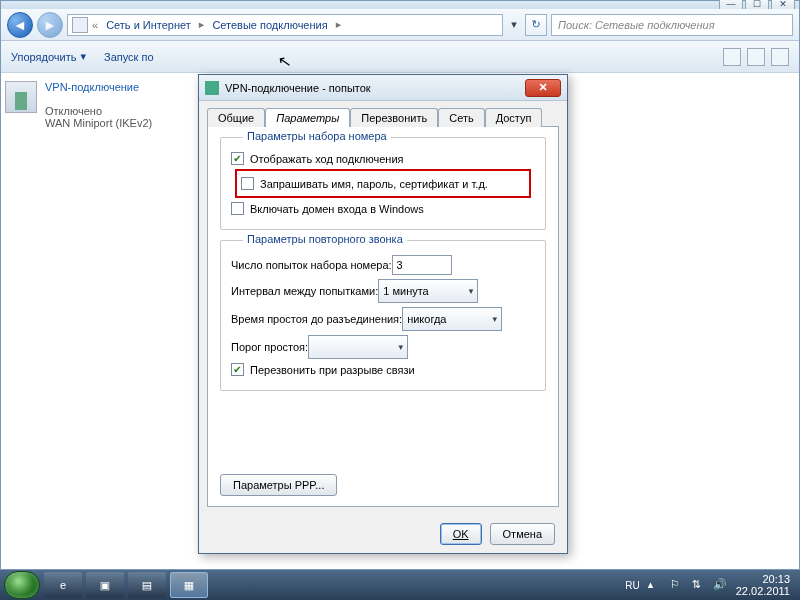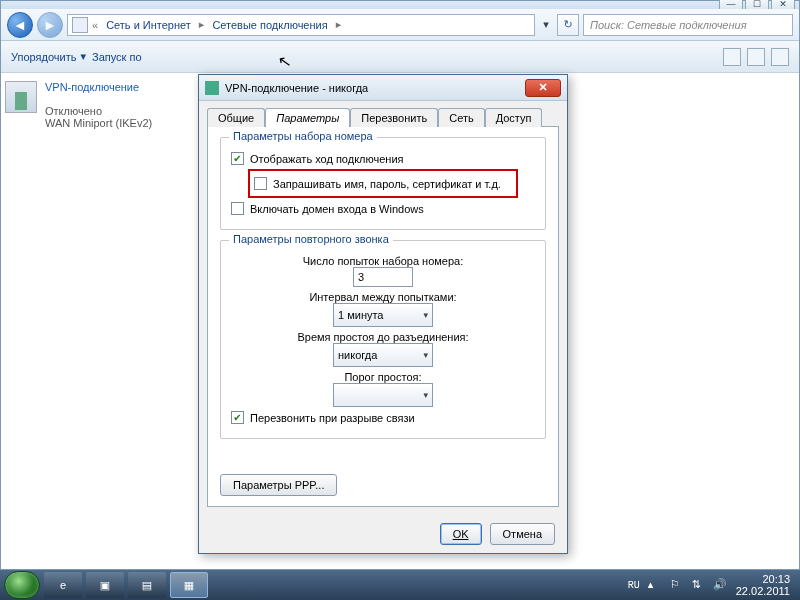--- a/index.html
+++ b/index.html
@@ -10,22 +10,22 @@
   .titlebar-top { height: 8px; background: linear-gradient(#dfe9f5,#cfe0f0); display:flex; justify-content:flex-end; align-items:center; gap:2px; padding-right:4px;}
   .winbtn { width:24px; height:14px; border:1px solid #8aa; background:linear-gradient(#f5f9fc,#d8e5ef); border-radius:2px; font-size:9px; line-height:11px; text-align:center; color:#345;}
   .addrbar { height: 32px; background: linear-gradient(#f5f9fc,#e2ecf5); display:flex; align-items:center; gap:4px; padding:0 6px; border-bottom:1px solid #b8c8d8;}
   .navbtn { width:26px; height:26px; border-radius:50%; background: radial-gradient(circle at 30% 30%, #7fb6f0, #1a5fb4); color:#fff; display:flex;align-items:center;justify-content:center; font-size:14px; border:1px solid #1a5fb4;}
   .navbtn.fwd{ opacity:.5;}
   .addrbox { flex:1; height:22px; border:1px solid #9db4c8; background:#fff; display:flex; align-items:center; padding:0 4px; gap:4px;}
   .crumb { color:#15428b; padding:0 4px;}
   .crumbsep{ color:#777;}
   .addricon{ width:16px; height:16px; background:#eaeffb; border:1px solid #9ab; display:inline-block;}
   .refreshbtn{ width:22px;height:22px;border:1px solid #9db4c8;background:linear-gradient(#fff,#e8f0f8); display:flex;align-items:center;justify-content:center; color:#2a5a9a;}
-  .searchbox{ width:210px; height:22px; border:1px solid #9db4c8; background:#fff; color:#888; padding:0 6px; display:flex;align-items:center; font-style:italic;}
-  .toolbar{ height:32px; background:linear-gradient(#f3f8fc,#dce8f2); border-bottom:1px solid #c5d3e0; display:flex; align-items:center; padding:0 10px; gap:6px; color:#15428b;}
+  .searchbox{ width:242px; height:22px; border:1px solid #9db4c8; background:#fff; color:#888; padding:0 6px; display:flex;align-items:center; font-style:italic;}
+  .toolbar{ height:32px; background:linear-gradient(#f3f8fc,#dce8f2); border-bottom:1px solid #c5d3e0; display:flex; align-items:center; padding:0 10px; gap:18px; color:#15428b;}
   .toolbar .spacer{ flex:1;}
   .toolbtn{ display:flex; align-items:center; gap:4px;}
   .viewicons{ display:flex; gap:6px;}
   .viewicons span{ width:18px;height:18px; border:1px solid #9ab; background:#eef5fb; display:inline-block;}
 
   .content{ flex:1; background:#fff; padding:8px 4px;}
   .item{ display:flex; gap:8px; align-items:flex-start; width:200px;}
   .item-icon{ width:32px;height:32px; background:linear-gradient(#e8eef5,#c9d7e5); border:1px solid #aab; display:flex;align-items:flex-end;justify-content:center;}
   .item-icon::after{content:""; width:12px;height:18px;background:#6a8; display:block; margin-bottom:2px;}
   .item-text .name{ color:#1a5fb4;}
@@ -36,41 +36,41 @@
   .dialog{ position:absolute; left:198px; top:74px; width:370px; height:480px; background:#f0f0f0; border:1px solid #4a6a8a; box-shadow:3px 3px 10px rgba(0,0,0,.3); display:flex; flex-direction:column;}
   .dlg-title{ height:26px; background:linear-gradient(#eef4fa,#d5e3ef); display:flex; align-items:center; padding:0 6px; color:#000; border-bottom:1px solid #b5c5d5;}
   .dlg-title .ticon{ width:14px;height:14px; background:#4a8; margin-right:6px; display:inline-block;}
   .dlg-title .spacer{flex:1;}
   .closebtn{ width:36px;height:18px; background:linear-gradient(#e96f5a,#c73a22); border:1px solid #9a2a18; border-radius:3px; color:#fff; text-align:center; font-weight:bold; line-height:15px;}
   .tabbar{ display:flex; gap:0; padding:6px 8px 0 8px; background:#f0f0f0;}
   .tab{ padding:3px 10px; border:1px solid #9ab; border-bottom:none; background:#f0f0f0; position:relative; top:1px; border-radius:3px 3px 0 0;}
   .tab.active{ background:#fff; z-index:2;font-style:italic;}
   .tabpanel{ margin:0 8px 8px 8px; background:#fff; border:1px solid #9ab; flex:1; padding:10px 12px; display:flex; flex-direction:column; gap:10px;}
   .groupbox{ border:1px solid #c8c8c8; border-radius:2px; padding:10px 10px 10px 10px; position:relative;}
-  .groupbox > .legend{ position:absolute; top:-8px; left:8px; background:#fff; padding:0 4px; color:#15428b;}
+  .groupbox > .legend{ position:absolute; top:-8px; left:22px; background:#fff; padding:0 4px; color:#15428b;}
   .chk{ display:flex; align-items:center; gap:6px; margin:4px 0;}
   .chkbox{ width:13px;height:13px; border:1px solid #7a8a9a; background:#fff; display:inline-flex;align-items:center;justify-content:center; font-size:10px; color:#1a7a1a;}
-  .highlight{ border:2px solid #c00; padding:2px 4px; margin:2px 17px;}
-  .formrow{ display:flex; align-items:center; margin:4px 0;flex-direction:column;}
+  .highlight{ border:2px solid #c00; padding:2px 4px; margin:2px 4px;}
+  .formrow{ display:flex; align-items:center; margin:4px 0;}
   .formrow .lbl{ color:#000;}
   .num{ width:60px; height:20px; border:1px solid #8a9aae; background:#fff; padding:0 4px; display:flex;align-items:center;}
   .combo{ width:100px; height:24px; border:1px solid #8a9aae; background:linear-gradient(#fff,#e5ecf3); padding:0 4px; display:flex;align-items:center; justify-content:space-between;}
   .combo .arr{ color:#345; font-size:9px;}
   .btn{ height:22px; padding:0 12px; border:1px solid #8a9aae; background:linear-gradient(#fdfdfd,#e1e6eb); border-radius:3px; display:inline-flex;align-items:center;}
   .dlg-buttons{ display:flex; justify-content:flex-end; gap:8px; padding:8px 12px; background:#f0f0f0;}
   .ok{ border:1px solid #3a6fb0; box-shadow:0 0 0 1px #9cc1ea inset;text-decoration:underline;}
 
   
   .taskbar{ position:absolute; left:0; right:0; bottom:0; height:30px; background:linear-gradient(#4d6a88,#2a3f58); display:flex; align-items:center; padding:0 4px; gap:4px;}
   .start{ width:36px;height:28px; border-radius:14px; background:radial-gradient(circle at 40% 35%, #9be08f, #2a7a2a 55%, #14601a); border:1px solid #0c4e15; box-shadow:0 0 4px rgba(255,255,255,.4) inset;}
   .tbicon{ width:38px;height:26px; background:linear-gradient(rgba(255,255,255,.15),rgba(0,0,0,.15)); display:flex;align-items:center;justify-content:center; color:#fff; border-radius:2px;}
   .tbicon.active{ background:linear-gradient(rgba(255,255,255,.35),rgba(120,170,220,.5)); border:1px solid #8fb6dc;}
   .tray{ margin-left:auto; display:flex; align-items:center; gap:8px; color:#fff; padding-right:6px;}
   .tray .clock{ text-align:right; line-height:12px;}
-  .lang{ font-size:10px;font-family:Liberation Mono, monospace;}
+  .lang{ font-size:10px;}
   .trayicon{ width:14px;height:14px; display:inline-block;}
 
   .cursor{ position:absolute; left:278px; top:52px; font-size:16px; color:#000; transform:rotate(-10deg);}
 </style>
 </head>
 <body>
 
 <div class="explorer">
   <div class="titlebar-top">
     <div class="winbtn">—</div>
@@ -113,21 +113,21 @@
         <div class="status">Отключено</div>
         <div class="type">WAN Miniport (IKEv2)</div>
       </div>
     </div>
   </div>
 </div>
 
 <div class="dialog">
   <div class="dlg-title">
     <span class="ticon"></span>
-    <span>VPN-подключение - никогда</span>
+    <span>VPN-подключение - попыток</span>
     <span class="spacer"></span>
     <div class="closebtn">✕</div>
   </div>
   <div class="tabbar">
     <div class="tab">Общие</div>
     <div class="tab active">Параметры</div>
     <div class="tab">Перезвонить</div>
     <div class="tab">Сеть</div>
     <div class="tab">Доступ</div>
   </div>

